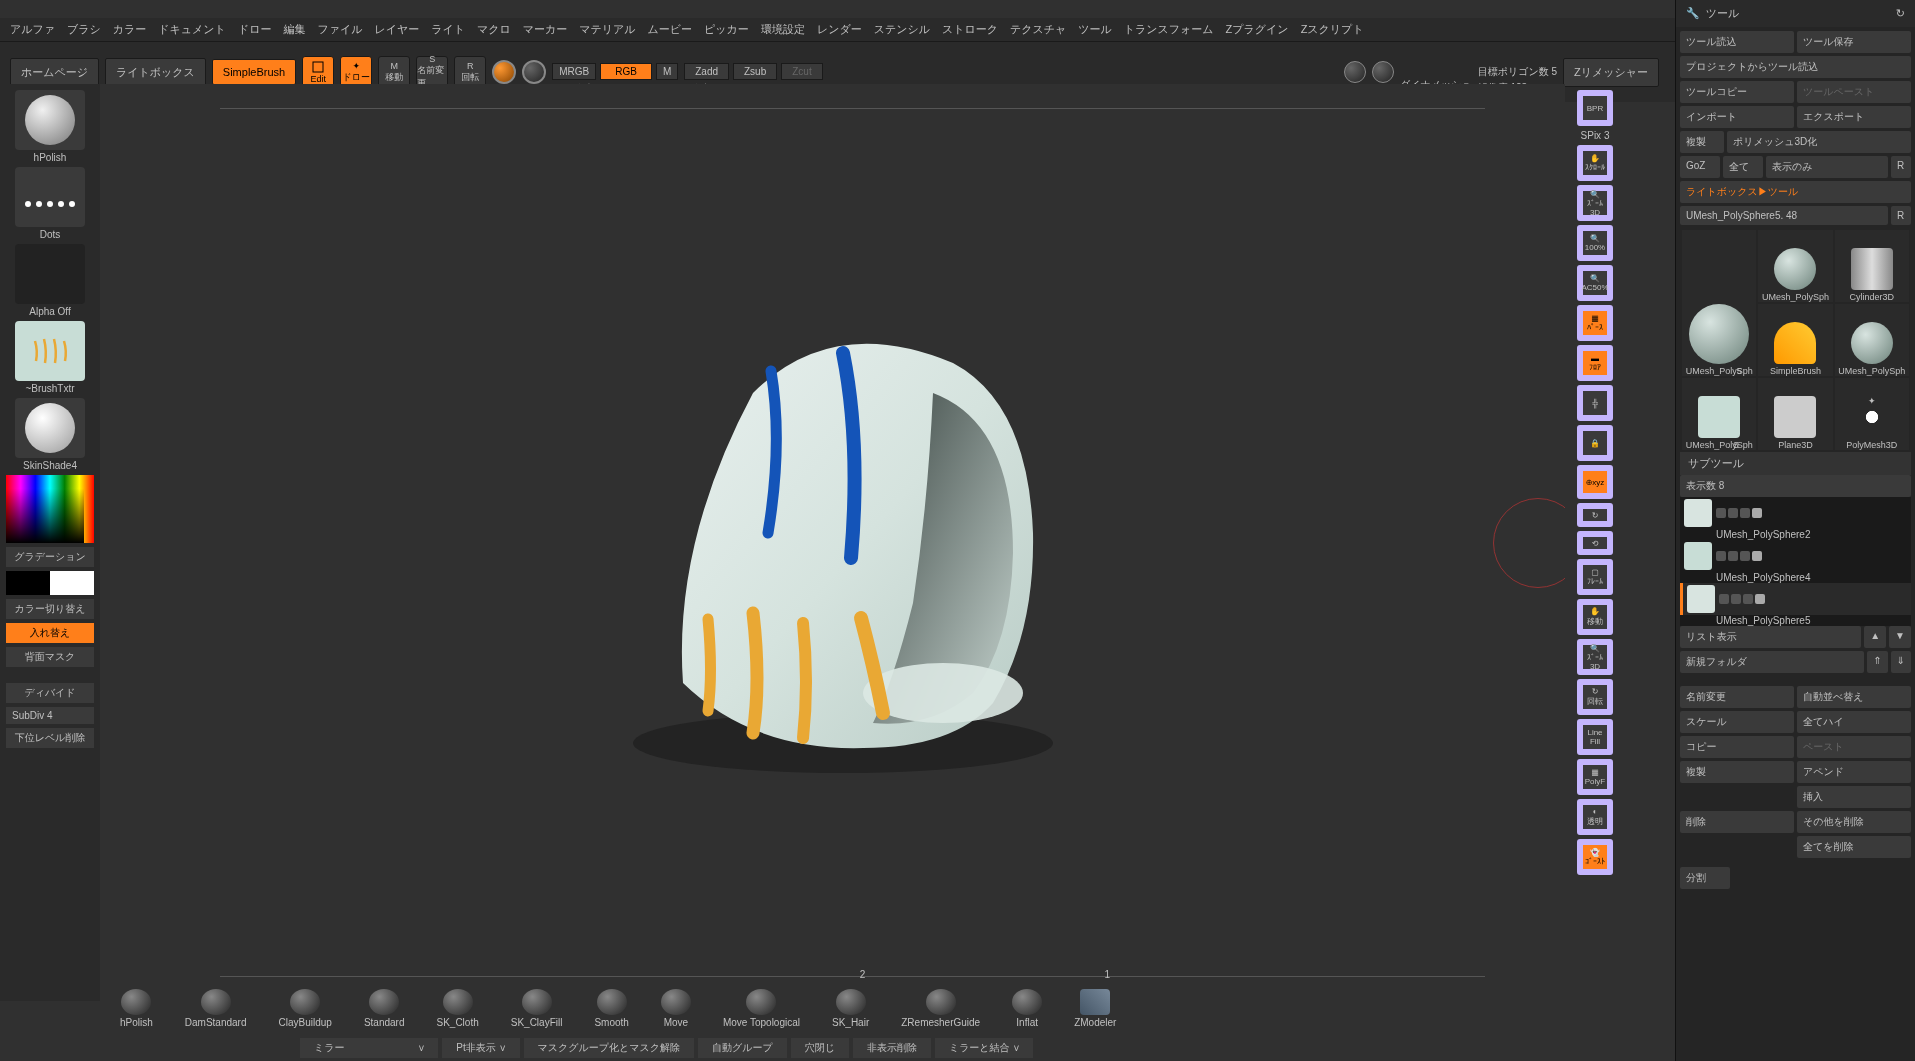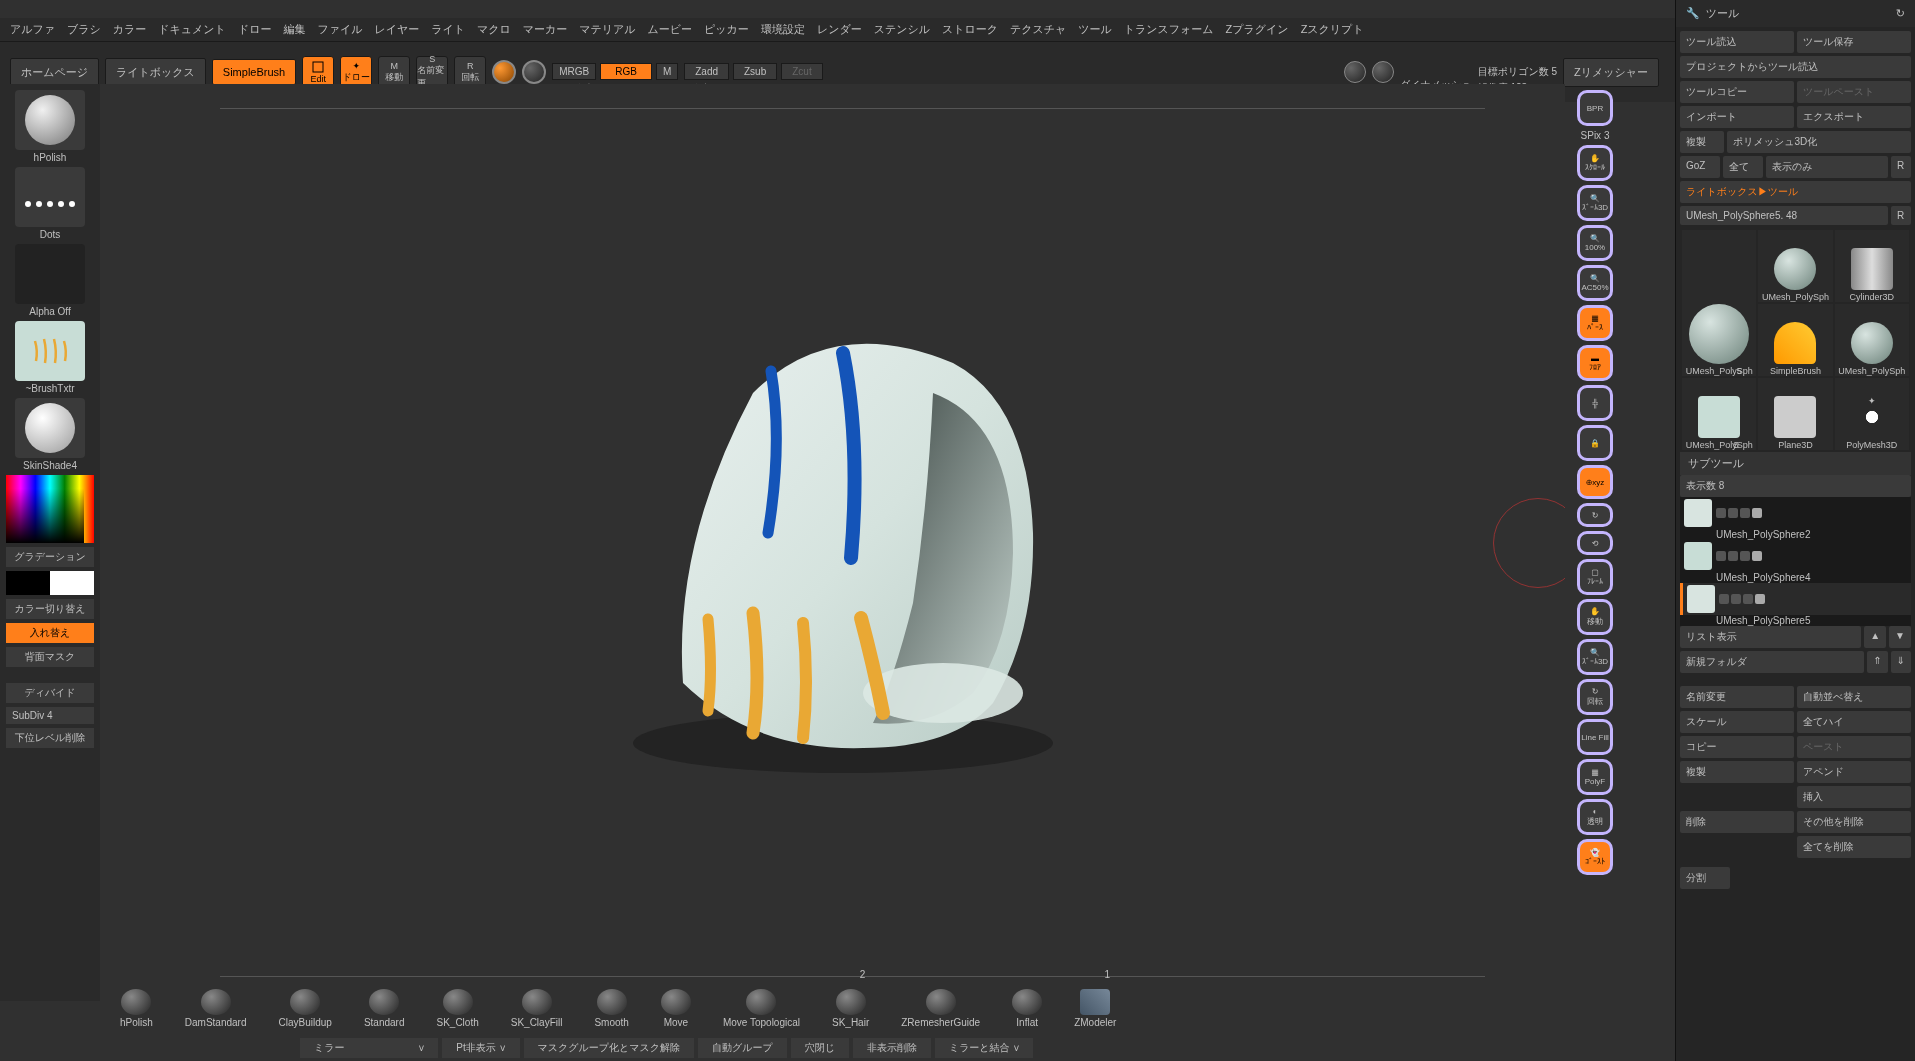--- a/index.html
+++ b/index.html
@@ -191,22 +191,22 @@
       width: 40px;
       display: flex;
       flex-direction: column;
       gap: 4px;
       align-items: center;
     }
     .ri-btn {
       width: 36px;
       height: 36px;
       background: #3a3a3a;
-      border: 3px solid #c4b5fd;
-      border-radius: 10px;
+      border: 6px solid #c4b5fd;
+      border-radius: 3px;
       display: flex;
       align-items: center;
       justify-content: center;
       cursor: pointer;
       font-size: 8px;
       flex-direction: column;
       text-align: center;
     }
     .ri-btn.active { background: #ff7f1a; color: #000; }
     

